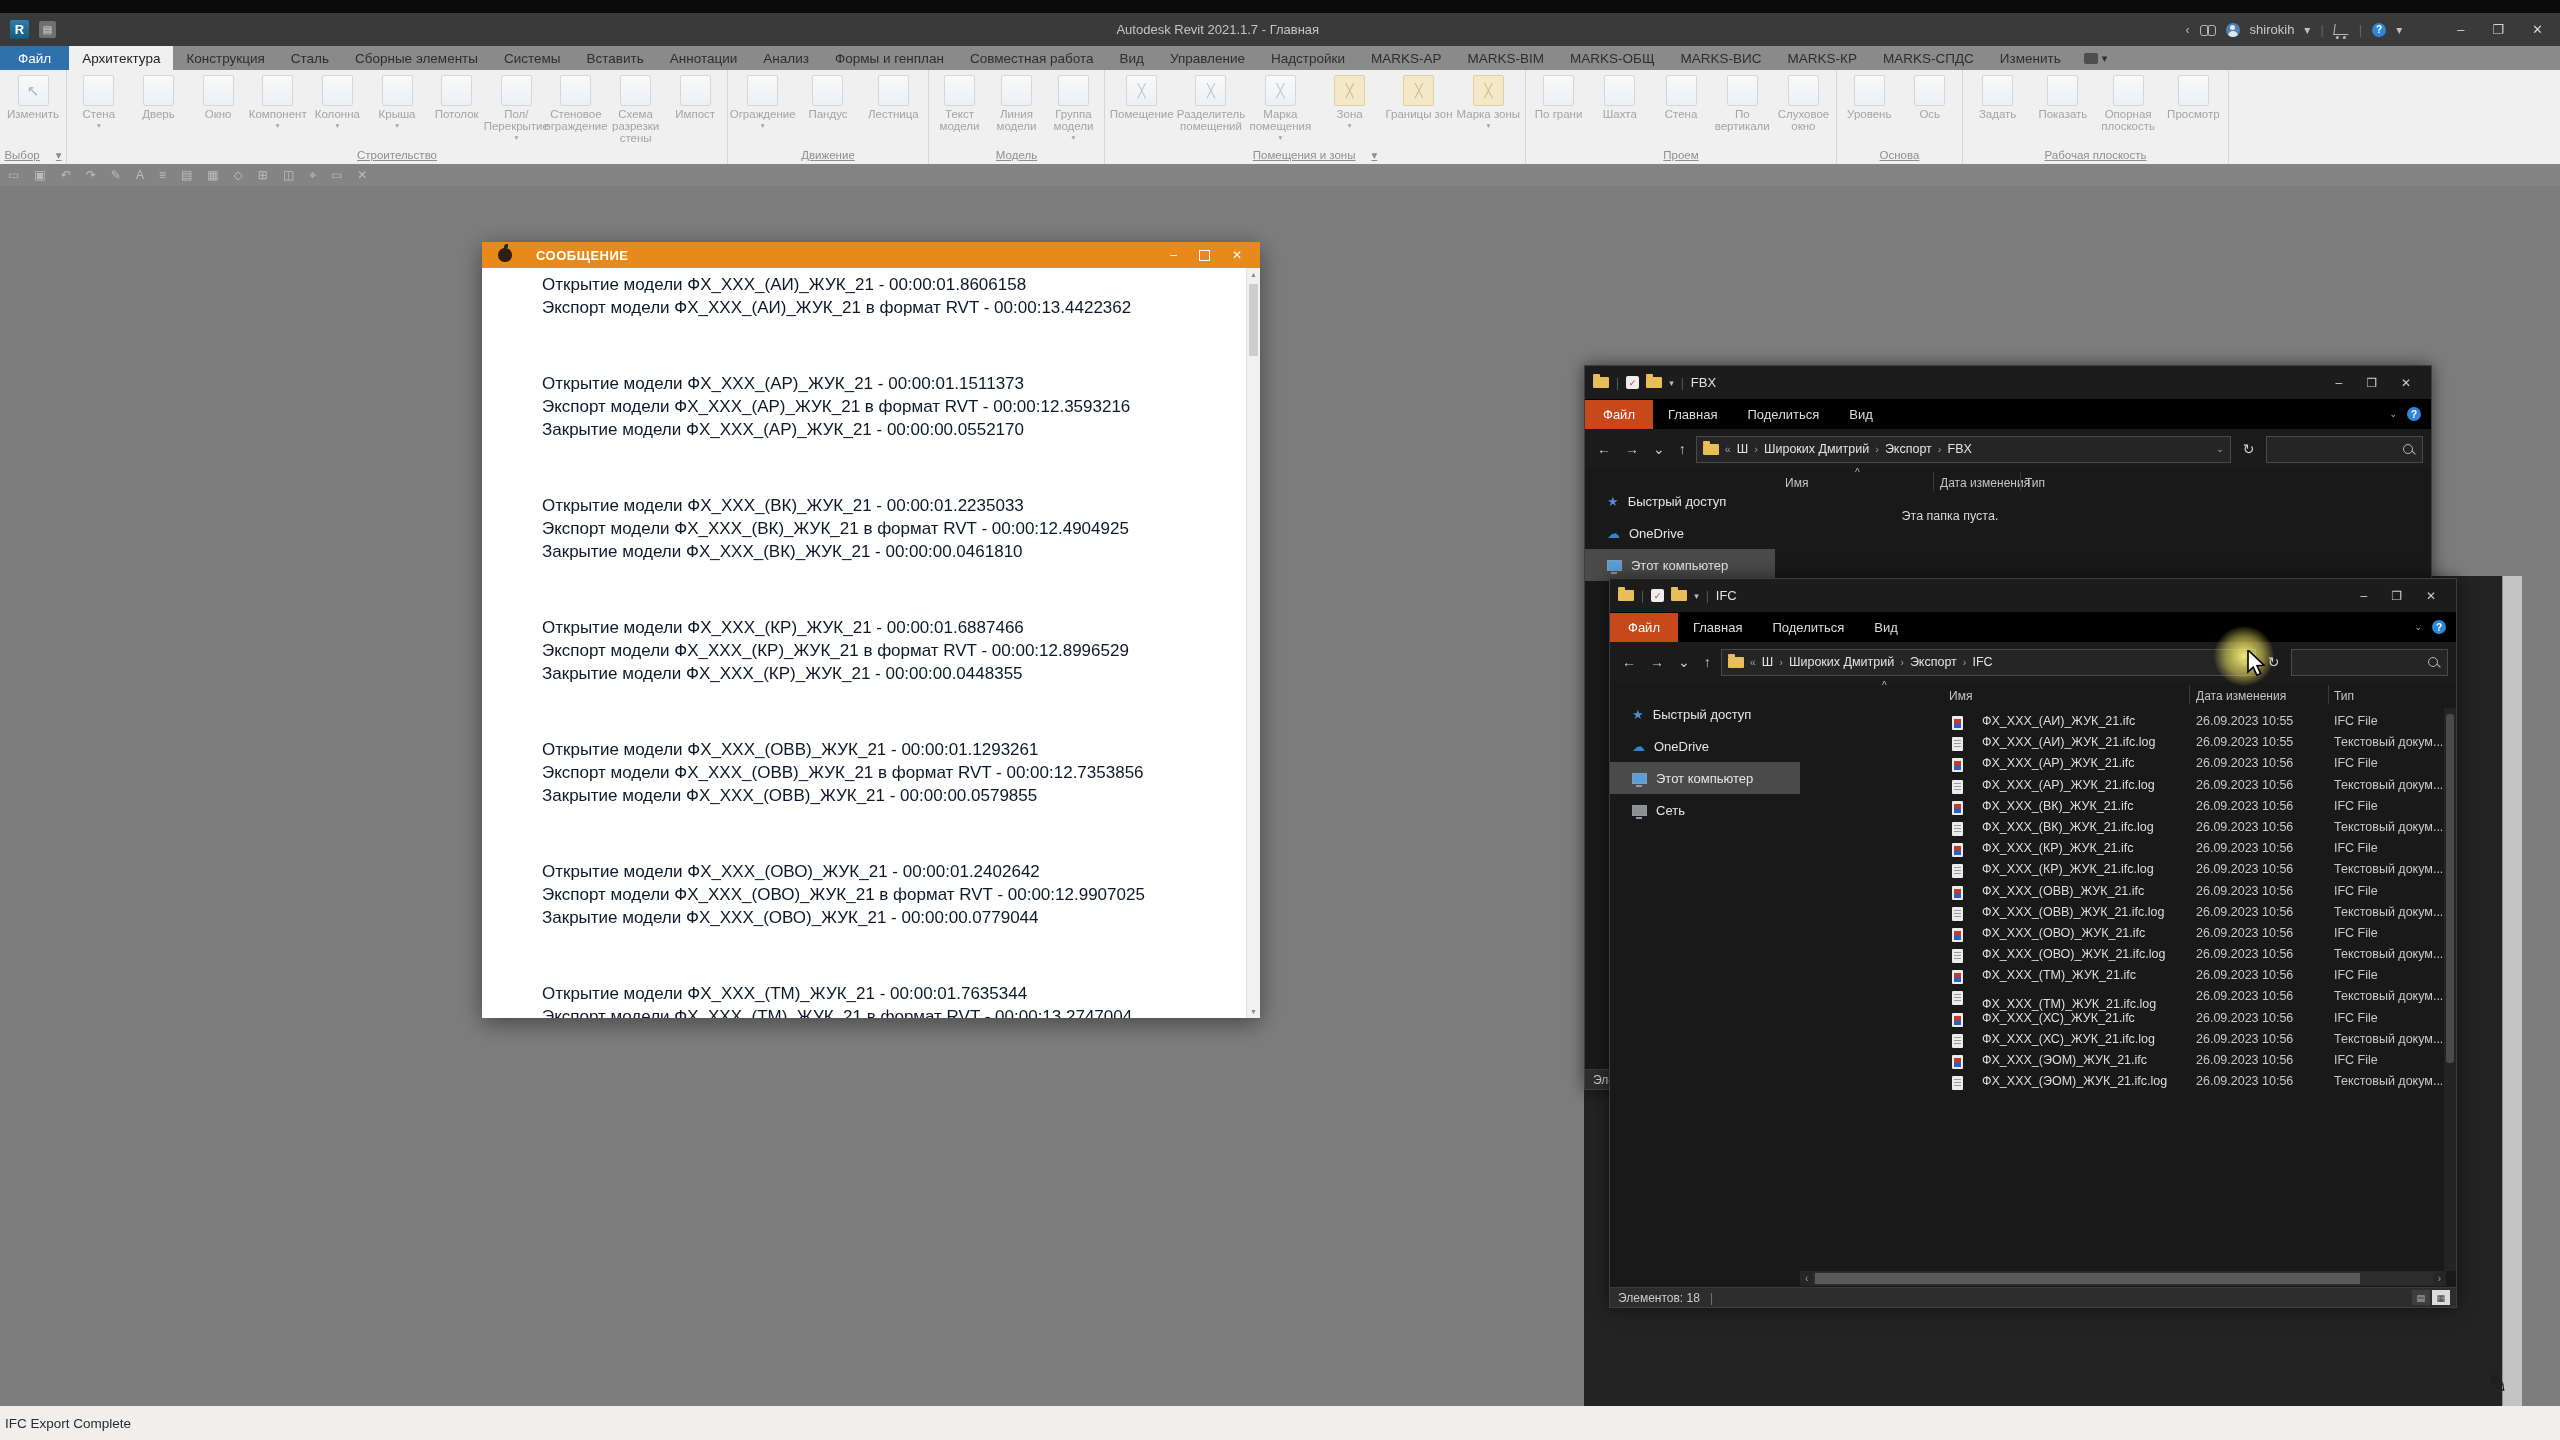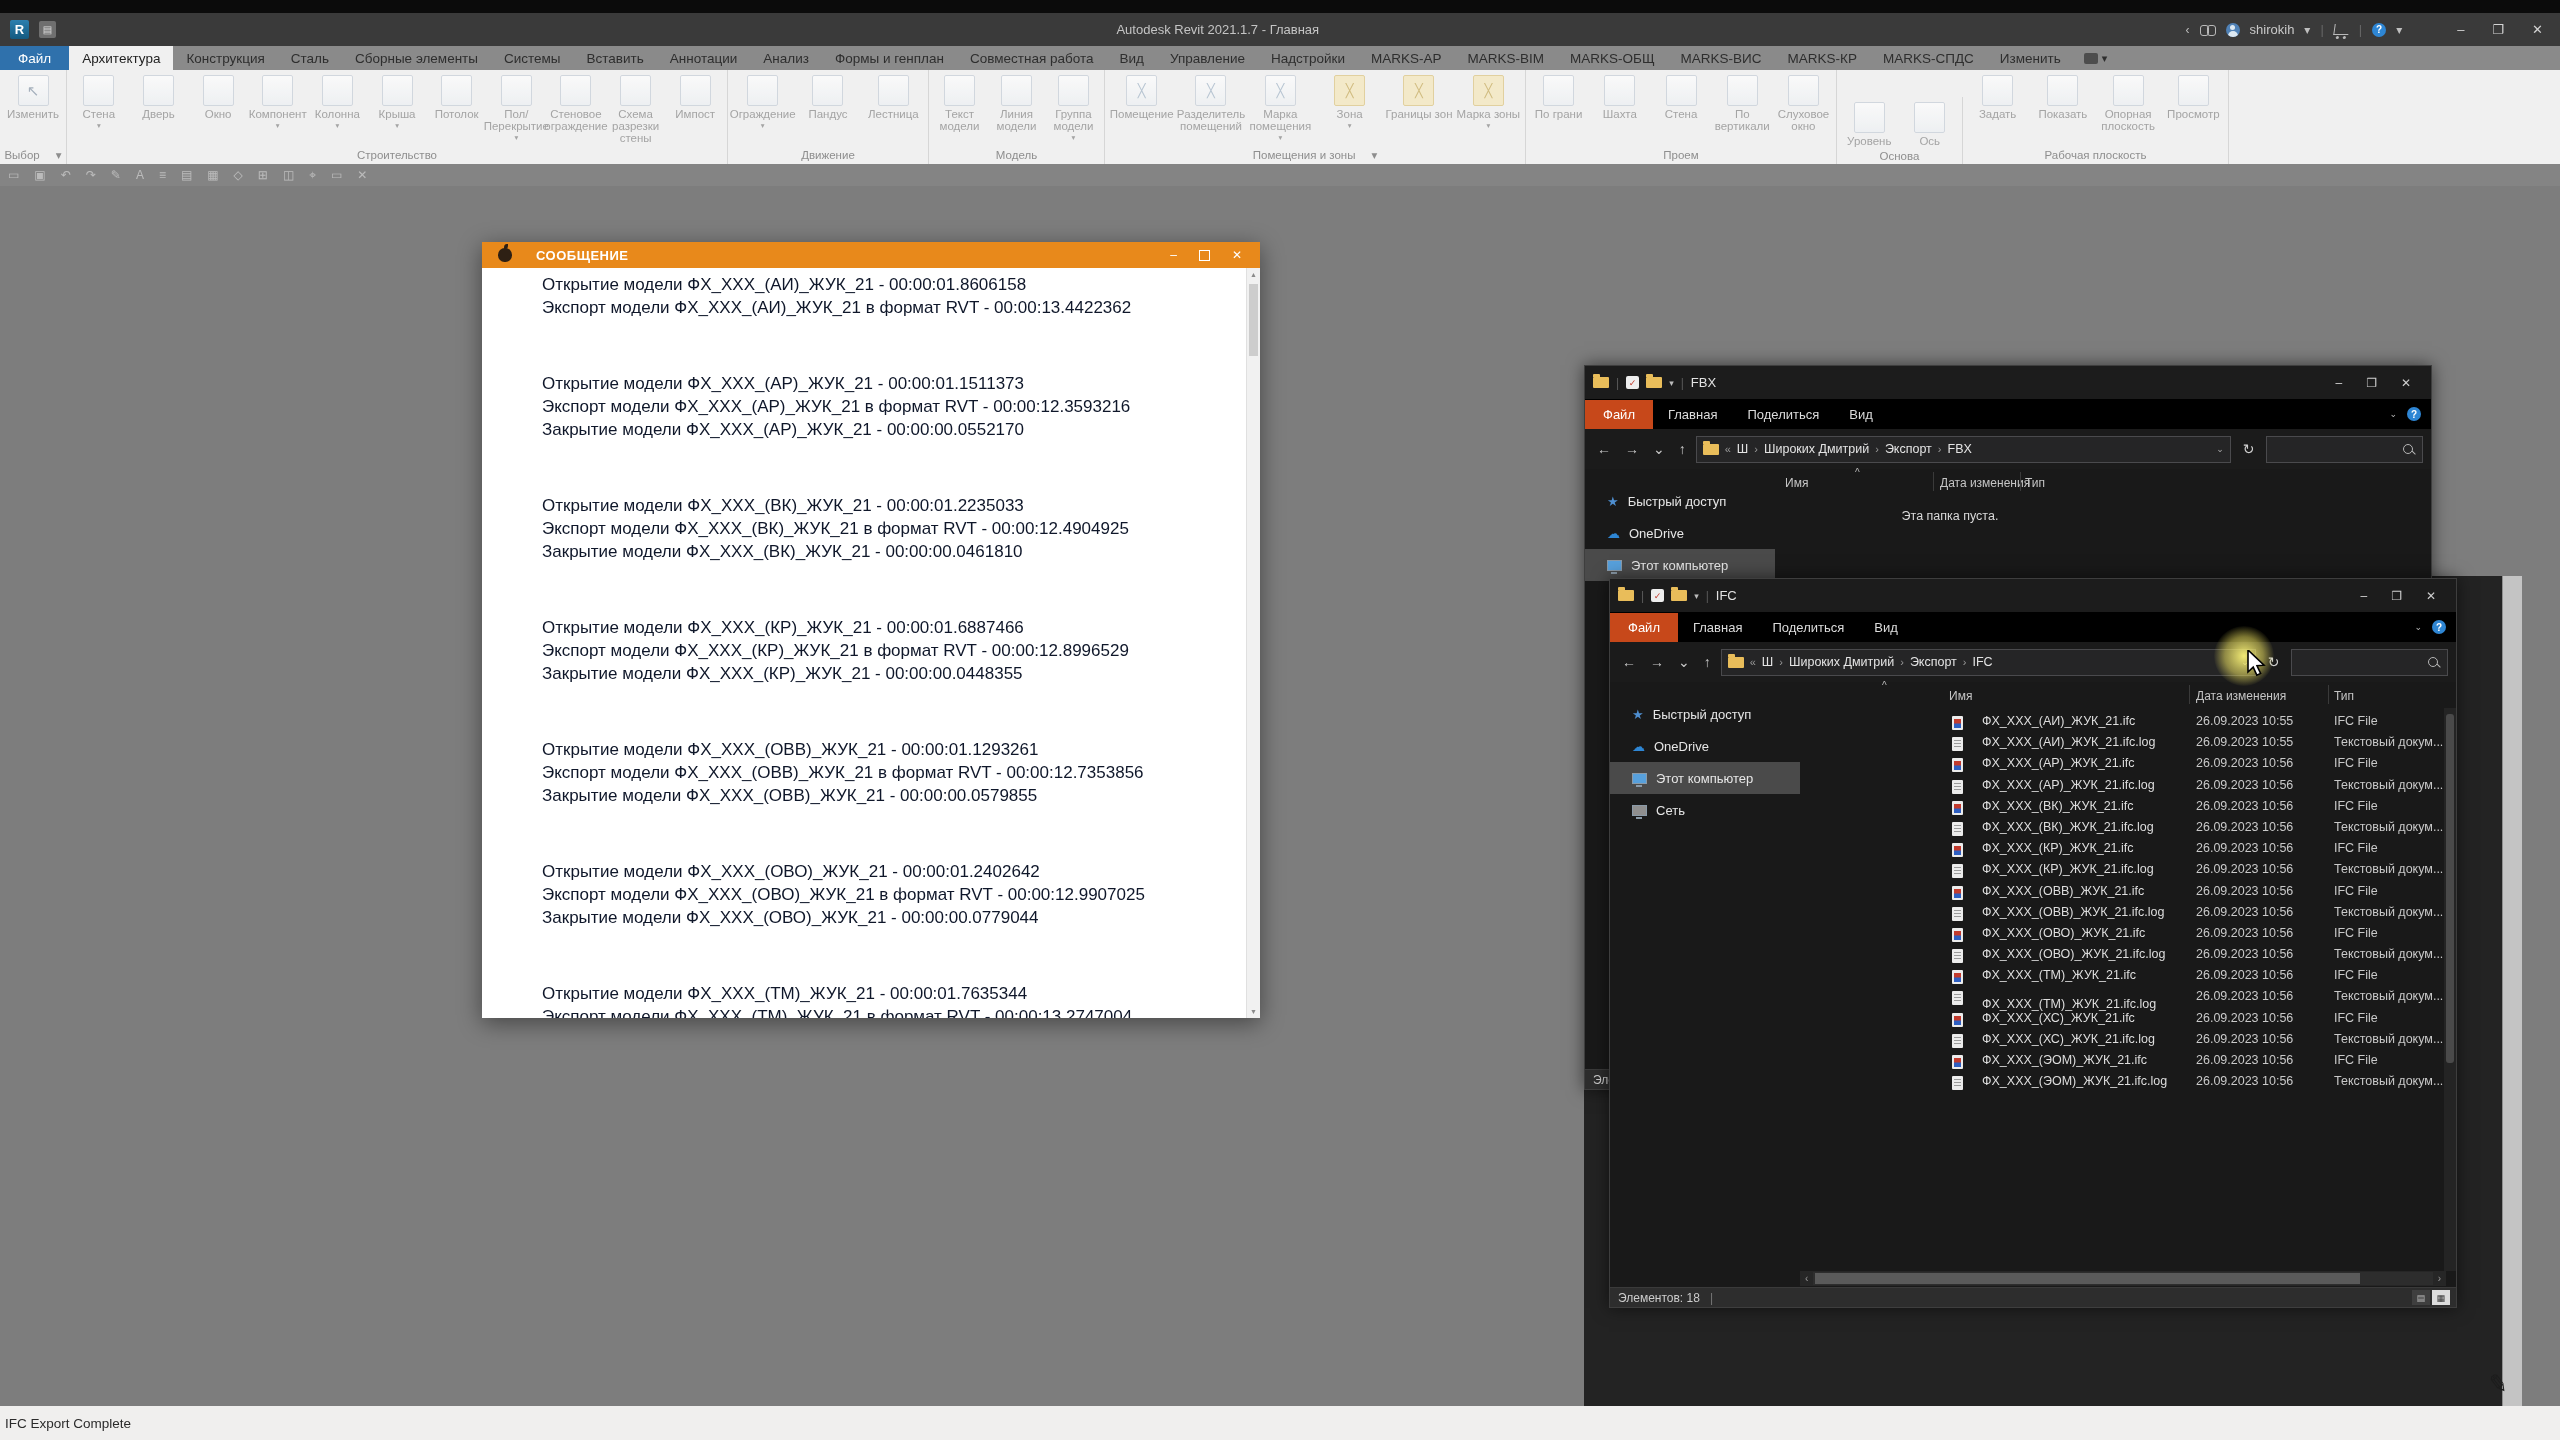--- a/index.html
+++ b/index.html
@@ -36,21 +36,21 @@
   .rtab{display:flex;align-items:center;padding:0 13px;color:#2e2e2e;white-space:nowrap;}
   .rtab.file{background:#2f71ac;color:#fff;padding:0 18px;}
   .rtab.active{background:#f0f0f0;color:#222;}
   .rtab-end{display:flex;align-items:center;gap:4px;color:#2e2e2e;padding:0 10px;font-size:11px;}
   .rtab-end .box{width:14px;height:11px;background:#4d4d4d;border-radius:2px;}
 
   .rv-ribbon{position:absolute;left:0;top:70px;width:2560px;height:94px;background:#f0f0f0;
     display:flex;align-items:stretch;overflow:hidden;border-bottom:1px solid #c9c9c9;}
   .rpanel{flex:none;display:flex;flex-direction:column;border-right:1px solid #d6d6d6;}
   .rpanel-tools{flex:1;display:flex;align-items:stretch;padding:3px 2px 0;}
-  .rpanel-title{height:18px;font-size:11.5px;color:#8e8e8e;display:flex;align-items:center;justify-content:center;gap:16px;}
+  .rpanel-title{height:18px;font-size:11.5px;color:#8e8e8e;display:flex;align-items:center;justify-content:center;gap:16px;text-decoration:underline;}
   .rtool{flex:1;min-width:0;display:flex;flex-direction:column;align-items:center;padding:2px 1px 0;}
   .t-ico{width:29px;height:29px;border:1px solid #c7cfd8;background:linear-gradient(#fdfdfd,#edf0f3);
     border-radius:2px;opacity:.75;margin-bottom:2px;display:flex;align-items:center;justify-content:center;
     font-size:13px;color:#9fb0c0;flex:none;}
   .t-ico.x-blue::before{content:'╳';color:#a6b8c9;}
   .t-ico.x-yellow{background:#f5e7bd;border-color:#dcc684;}
   .t-ico.x-yellow::before{content:'╳';color:#c7ac5d;}
   .t-ico.arrow::before{content:'↖';color:#8c9bab;font-size:15px;}
   .t-lbl{font-size:11.5px;line-height:12px;color:#a4a4a4;text-align:center;}
   .t-caret{font-size:7.5px;color:#a4a4a4;margin-top:1px;}
@@ -382,21 +382,21 @@
           </div>
           <div class="rtool">
             <div class="t-ico"></div>
             <span class="t-lbl">Слуховое окно</span>
           </div>
         </div>
         <div class="rpanel-title">
           <span>Проем</span>
         </div>
       </div>
-      <div class="rpanel" style="width: 125px; margin-top: 27px;">
+      <div class="rpanel" style="width: 125px;">
         <div class="rpanel-tools">
           <div class="rtool">
             <div class="t-ico"></div>
             <span class="t-lbl">Уровень</span>
           </div>
           <div class="rtool">
             <div class="t-ico"></div>
             <span class="t-lbl">Ось</span>
           </div>
         </div>

